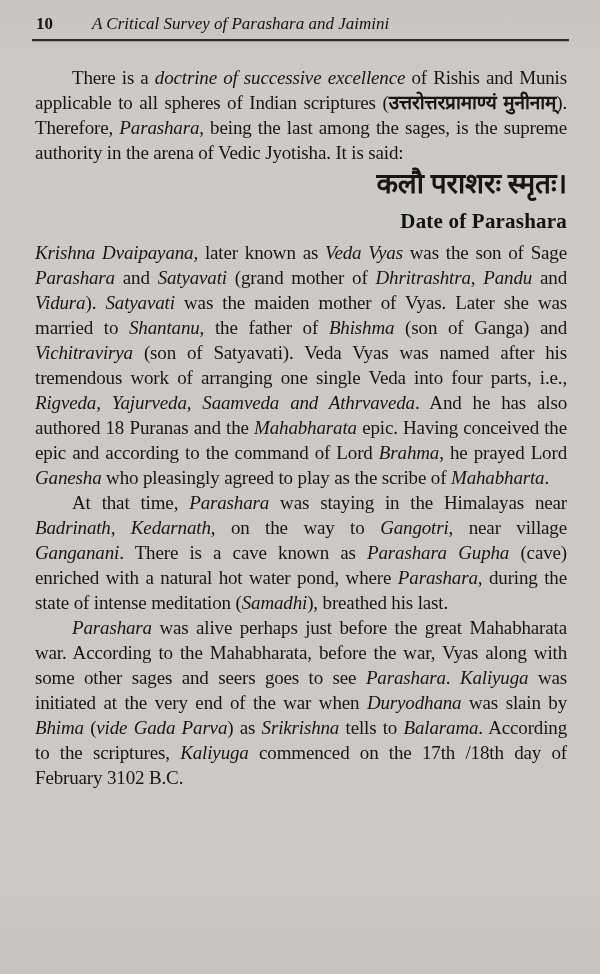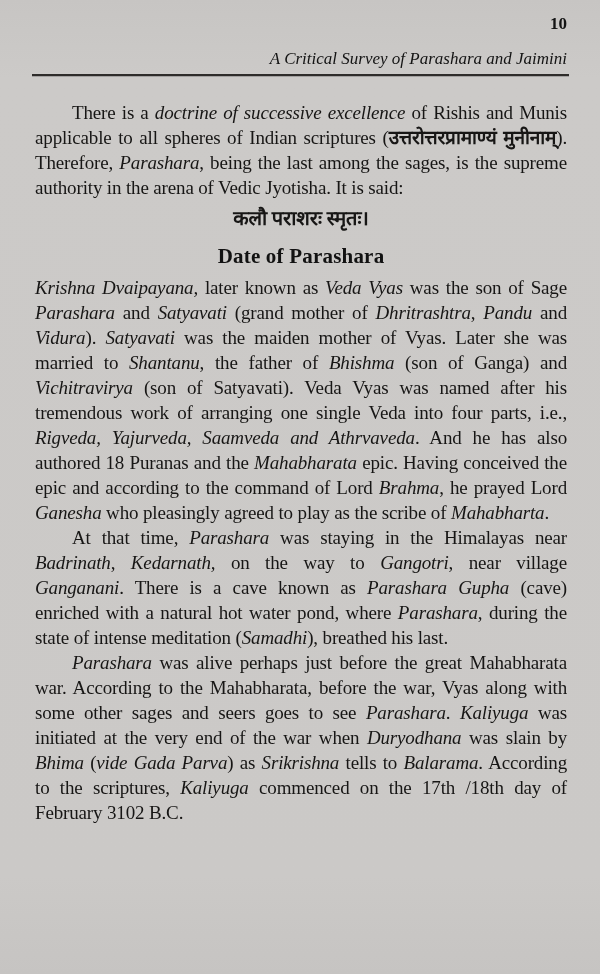--- a/index.html
+++ b/index.html
@@ -17,57 +17,56 @@
     position:relative;
     width:600px;height:974px;
     box-sizing:border-box;
     padding:12px 33px 0 35px;
     color:var(--ink);
     overflow:hidden;
     background:linear-gradient(180deg, #c7c5c3 0%, #cccac8 8%, #cbc9c7 90%, #c6c4c2 100%);
   }
   .running-head{
     display:flex;
-    align-items:flex-end;
-    gap:15px;
+    align-items:flex-start;
+    gap:5px;
     font-size:17px;
     padding:2px 0 5px 1px;
     color:#141414;
-    flex-direction:column;
   }
   .pgnum{font-weight:bold;}
   .runtitle{font-style:italic;margin-left:34px;}
   .rule{
     border-top:2.5px solid var(--rule);
     margin:0 -2px 24px -3px;
     box-shadow:0 1px 0 rgba(40,40,40,.25);
   }
   .body-text{
     font-size:19px;
     line-height:25px;
     letter-spacing:-0.15px;
     text-align:justify;
     color:#171615;
   }
   .body-text p{margin:0;}
   .p-italic{font-style:italic;}
   .indent{text-indent:37px;}
   .sanskrit-quote{
-    text-align:center;
+    text-align:right;
     text-indent:0;
     font-weight:bold;
-    font-size:20px;
+    font-size:28px;
     margin:6px 0 7px 0 !important;
   }
   .section-heading{
     font-size:21px;
     font-weight:bold;
     margin:13px 0 6px 0;
     letter-spacing:0.2px;
-    text-align:center;
+    text-align:right;
     color:#121212;
   }
 </style>
 </head>
 <body>
 
 <div class="page">
 
   <header class="running-head">
     <span class="pgnum">10</span>

